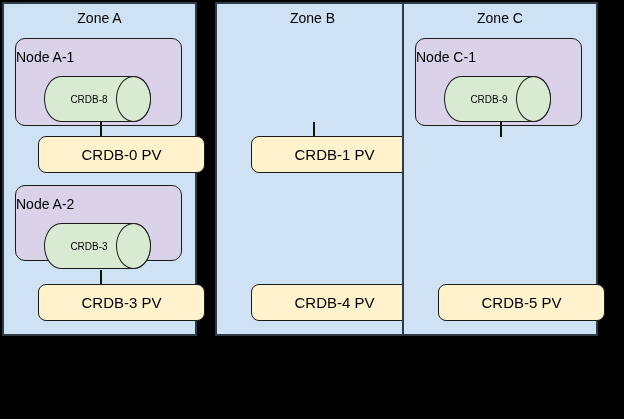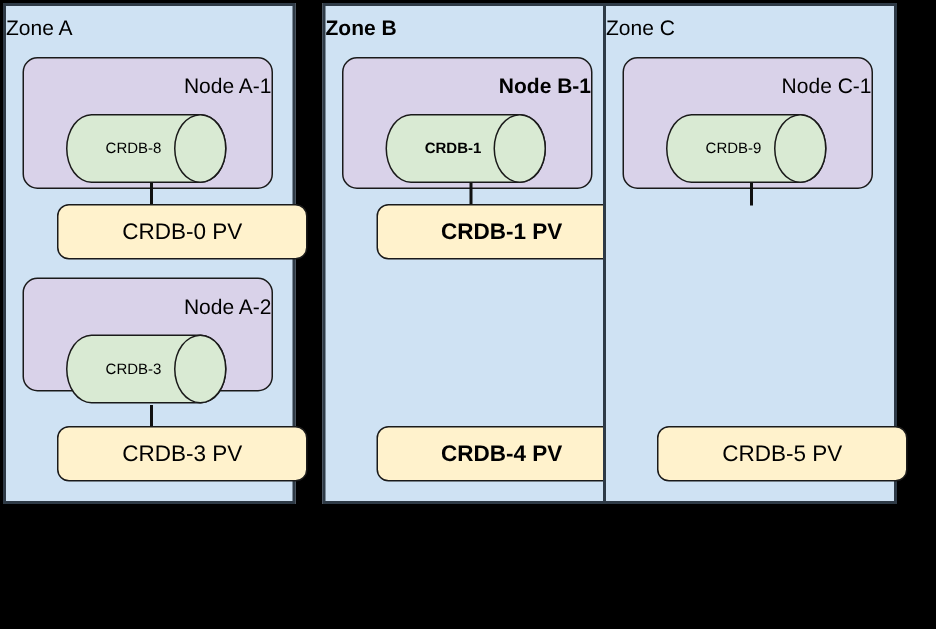--- a/index.html
+++ b/index.html
@@ -14,43 +14,44 @@
   }
   .zone {
     position: absolute;
     top: 2px;
     height: 334px;
     background: #cfe2f3;
     border: 2px solid #2e3a46;
     box-sizing: border-box;
   }
   .zone-a { left: 2px;   width: 195px; }
-  .zone-b { left: 215px; width: 195px; font-weight: bold; }
+  .zone-b { left: 215px; width: 195px; }
   .zone-c { left: 402px; width: 196px; }
   .zone-title {
     position: absolute;
     top: 5px; left: 0; right: 0;
+    text-align: center;
     font-size: 14px;
     line-height: 18px;
   }
   .node {
     position: absolute;
     left: 11px;
     width: 167px;
     background: #d9d2e9;
     border: 1px solid #1a1a1a;
     border-radius: 10px;
     box-sizing: border-box;
   }
   .node-1 { top: 34px;  height: 88px; }
   .node-2 { top: 181px; height: 76px; }
   .node-title {
     position: absolute;
     top: 9px; left: 0; right: 0;
-    text-align: right;
+    text-align: left;
     font-size: 14px;
     line-height: 18px;
   }
   .cyl {
     position: absolute;
     left: 28px; top: 37px;
     width: 107px; height: 46px;
     background: #d9ead3;
     border: 1px solid #1a1a1a;
     border-radius: 17px / 23px;
@@ -128,27 +129,20 @@
     </div>
     <div class="connector c2"></div>
     <div class="pv pv-2">
       <span>CRDB-3 PV</span>
     </div>
   </div>
 
   <div class="zone zone-b">
     <div class="zone-title">Zone B</div>
 
-    <div class="node node-1">
-      <div class="node-title">Node B-1</div>
-      <div class="cyl">
-        <div class="cyl-end"></div>
-        <div class="cyl-label">CRDB-1</div>
-      </div>
-    </div>
     <div class="connector c1"></div>
     <div class="pv pv-1">
       <span>CRDB-1 PV</span>
     </div>
 
     <div class="pv pv-2">
       <span>CRDB-4 PV</span>
     </div>
   </div>
 

